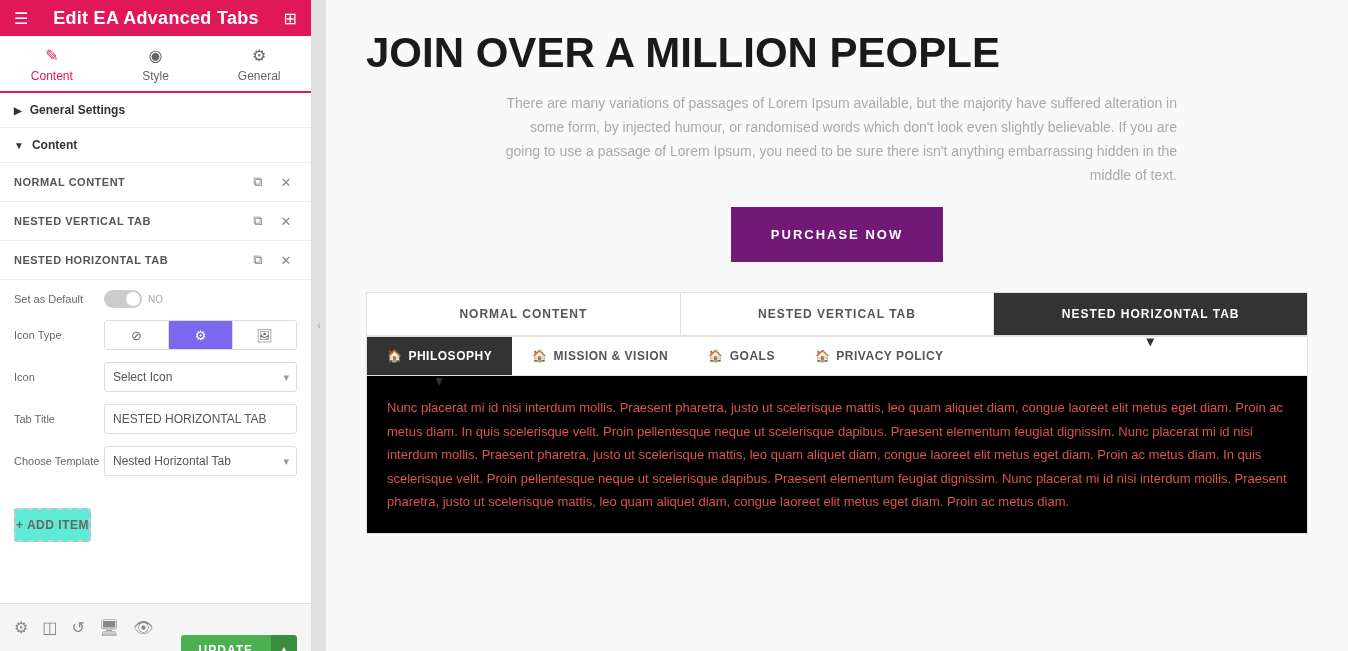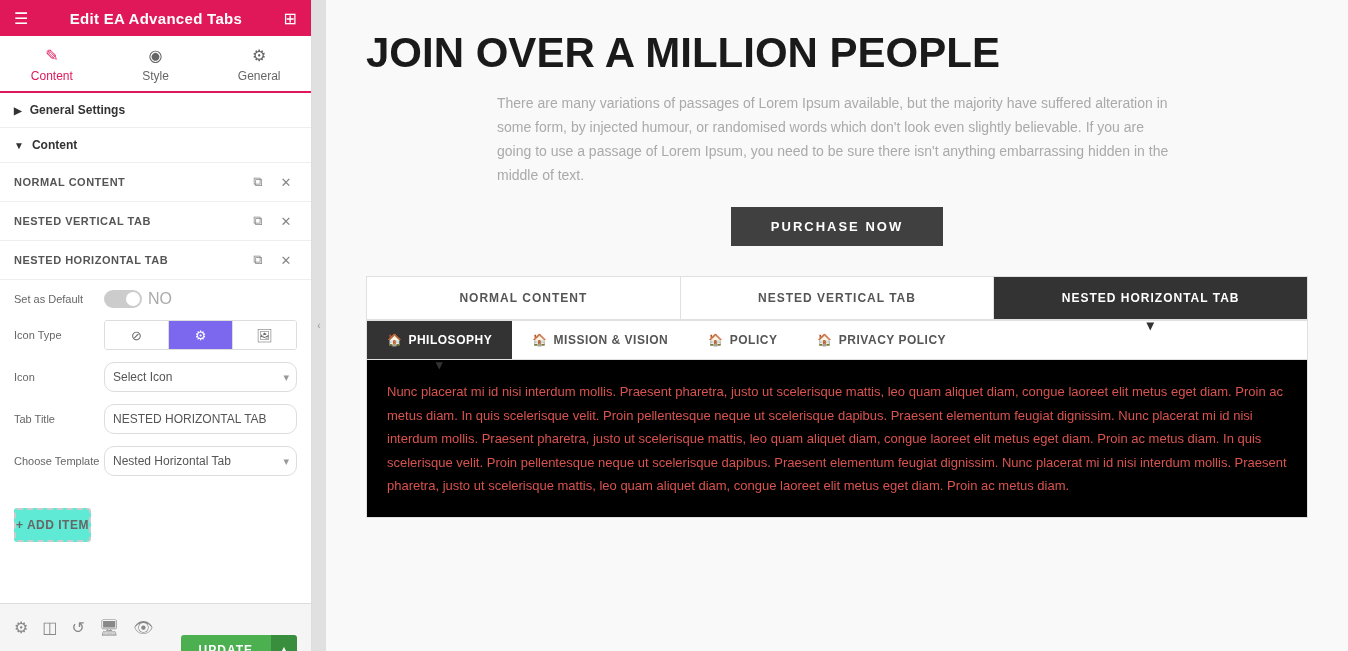--- a/index.html
+++ b/index.html
@@ -21,21 +21,21 @@
       background: #e0185a;
       color: #fff;
       display: flex;
       align-items: center;
       justify-content: space-between;
       padding: 0 14px;
       height: 36px;
       flex-shrink: 0;
     }
     #top-bar-title {
-      font-size: 15px;
+      font-size: 18px;
       font-weight: 600;
       letter-spacing: 0.3px;
     }
     .hamburger-icon, .grid-icon {
       cursor: pointer;
       font-size: 16px;
     }
 
     
     #tab-nav {
@@ -160,21 +160,21 @@
       position: absolute;
       right: 2px;
       top: 2px;
       width: 14px;
       height: 14px;
       background: #fff;
       border-radius: 50%;
     }
     .toggle-label {
       margin-left: 6px;
-      font-size: 16px;
+      font-size: 10px;
       color: #aaa;
     }
 
     
     .icon-type-group {
       display: flex;
       border: 1px solid #ddd;
       border-radius: 3px;
       overflow: hidden;
     }
@@ -192,21 +192,21 @@
       border-right: 1px solid #ddd;
     }
     .icon-type-btn:last-child { border-right: none; }
     .icon-type-btn.active { background: #7b68ee; color: #fff; }
 
     
     .form-select, .form-input {
       width: 100%;
       height: 30px;
       border: 1px solid #ddd;
-      border-radius: 10px;
+      border-radius: 3px;
       padding: 0 8px;
       font-size: 12px;
       color: #555;
       background: #fff;
       appearance: none;
       cursor: pointer;
     }
     .select-wrap {
       position: relative;
       flex: 1;
@@ -311,34 +311,34 @@
     
     .main-heading {
       font-size: 42px;
       font-weight: 900;
       text-align: left;
       color: #1a1a1a;
       margin-bottom: 16px;
       line-height: 1.1;
     }
     .main-description {
-      text-align: left;
+      text-align: right;
       color: #aaa;
       font-size: 14px;
       line-height: 1.7;
       max-width: 680px;
       margin: 0 auto 20px;
     }
     .purchase-btn {
       display: block;
       margin: 0 auto 30px;
-      background: #404040;
+      background: #701a75;
       color: #fff;
       border: none;
-      padding: 12px 40px;
+      padding: 20px 40px;
       font-size: 13px;
       font-weight: 700;
       letter-spacing: 2px;
       cursor: pointer;
     }
 
     
     .tabs-container {
       background: #fff;
       border: 1px solid #e0e0e0;
@@ -574,21 +574,21 @@
       <div class="sub-tab-item active">
         <span class="sub-tab-icon">🏠</span>
         <span>PHILOSOPHY</span>
       </div>
       <div class="sub-tab-item">
         <span class="sub-tab-icon">🏠</span>
         <span>MISSION &amp; VISION</span>
       </div>
       <div class="sub-tab-item">
         <span class="sub-tab-icon">🏠</span>
-        <span>POLICY</span>
+        <span>GOALS</span>
       </div>
       <div class="sub-tab-item">
         <span class="sub-tab-icon">🏠</span>
         <span>PRIVACY POLICY</span>
       </div>
     </div>
 
     <div class="tab-content-area">
       <div class="tab-content-text">
         <p>Nunc placerat mi id nisi interdum mollis. Praesent pharetra, justo ut scelerisque mattis, leo quam aliquet diam, congue laoreet elit metus eget diam. Proin ac metus diam. In quis scelerisque velit. Proin pellentesque neque ut scelerisque dapibus. Praesent elementum feugiat dignissim. Nunc placerat mi id nisi interdum mollis. Praesent pharetra, justo ut scelerisque mattis, leo quam aliquet diam, congue laoreet elit metus eget diam. Proin ac metus diam. In quis scelerisque velit. Proin pellentesque neque ut scelerisque dapibus. Praesent elementum feugiat dignissim. Nunc placerat mi id nisi interdum mollis. Praesent pharetra, justo ut scelerisque mattis, leo quam aliquet diam, congue laoreet elit metus eget diam. Proin ac metus diam.</p>

